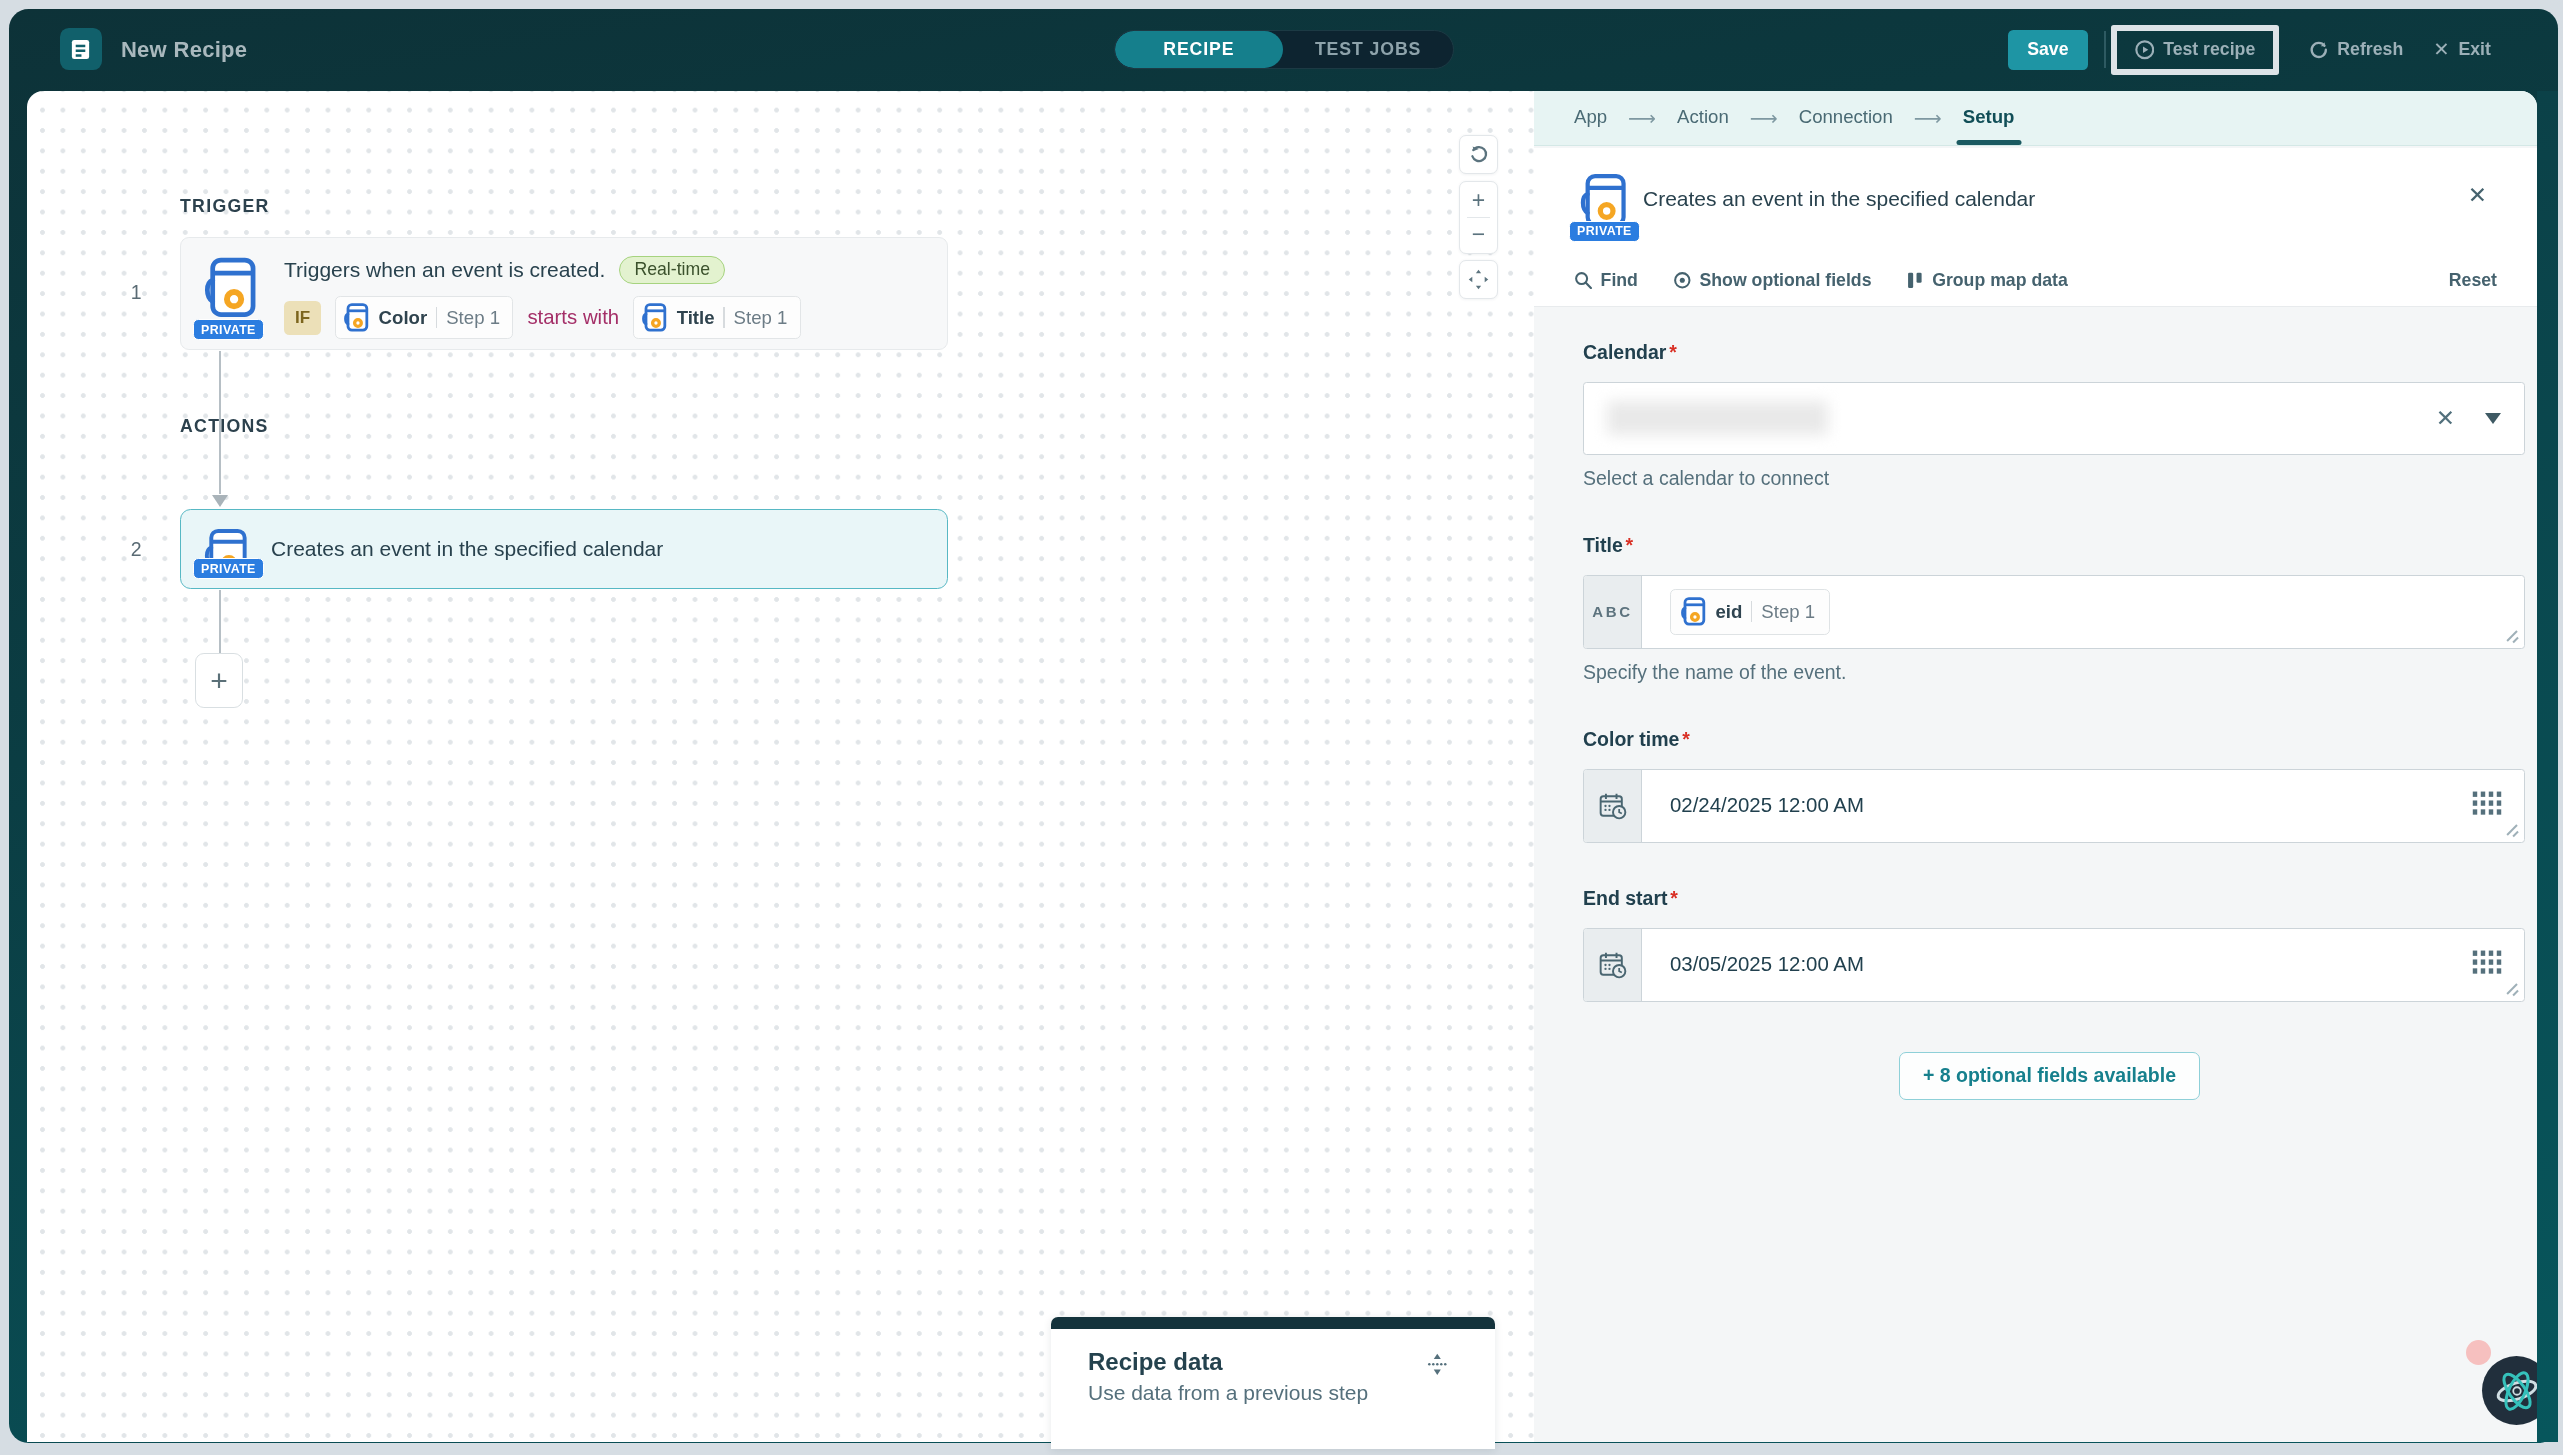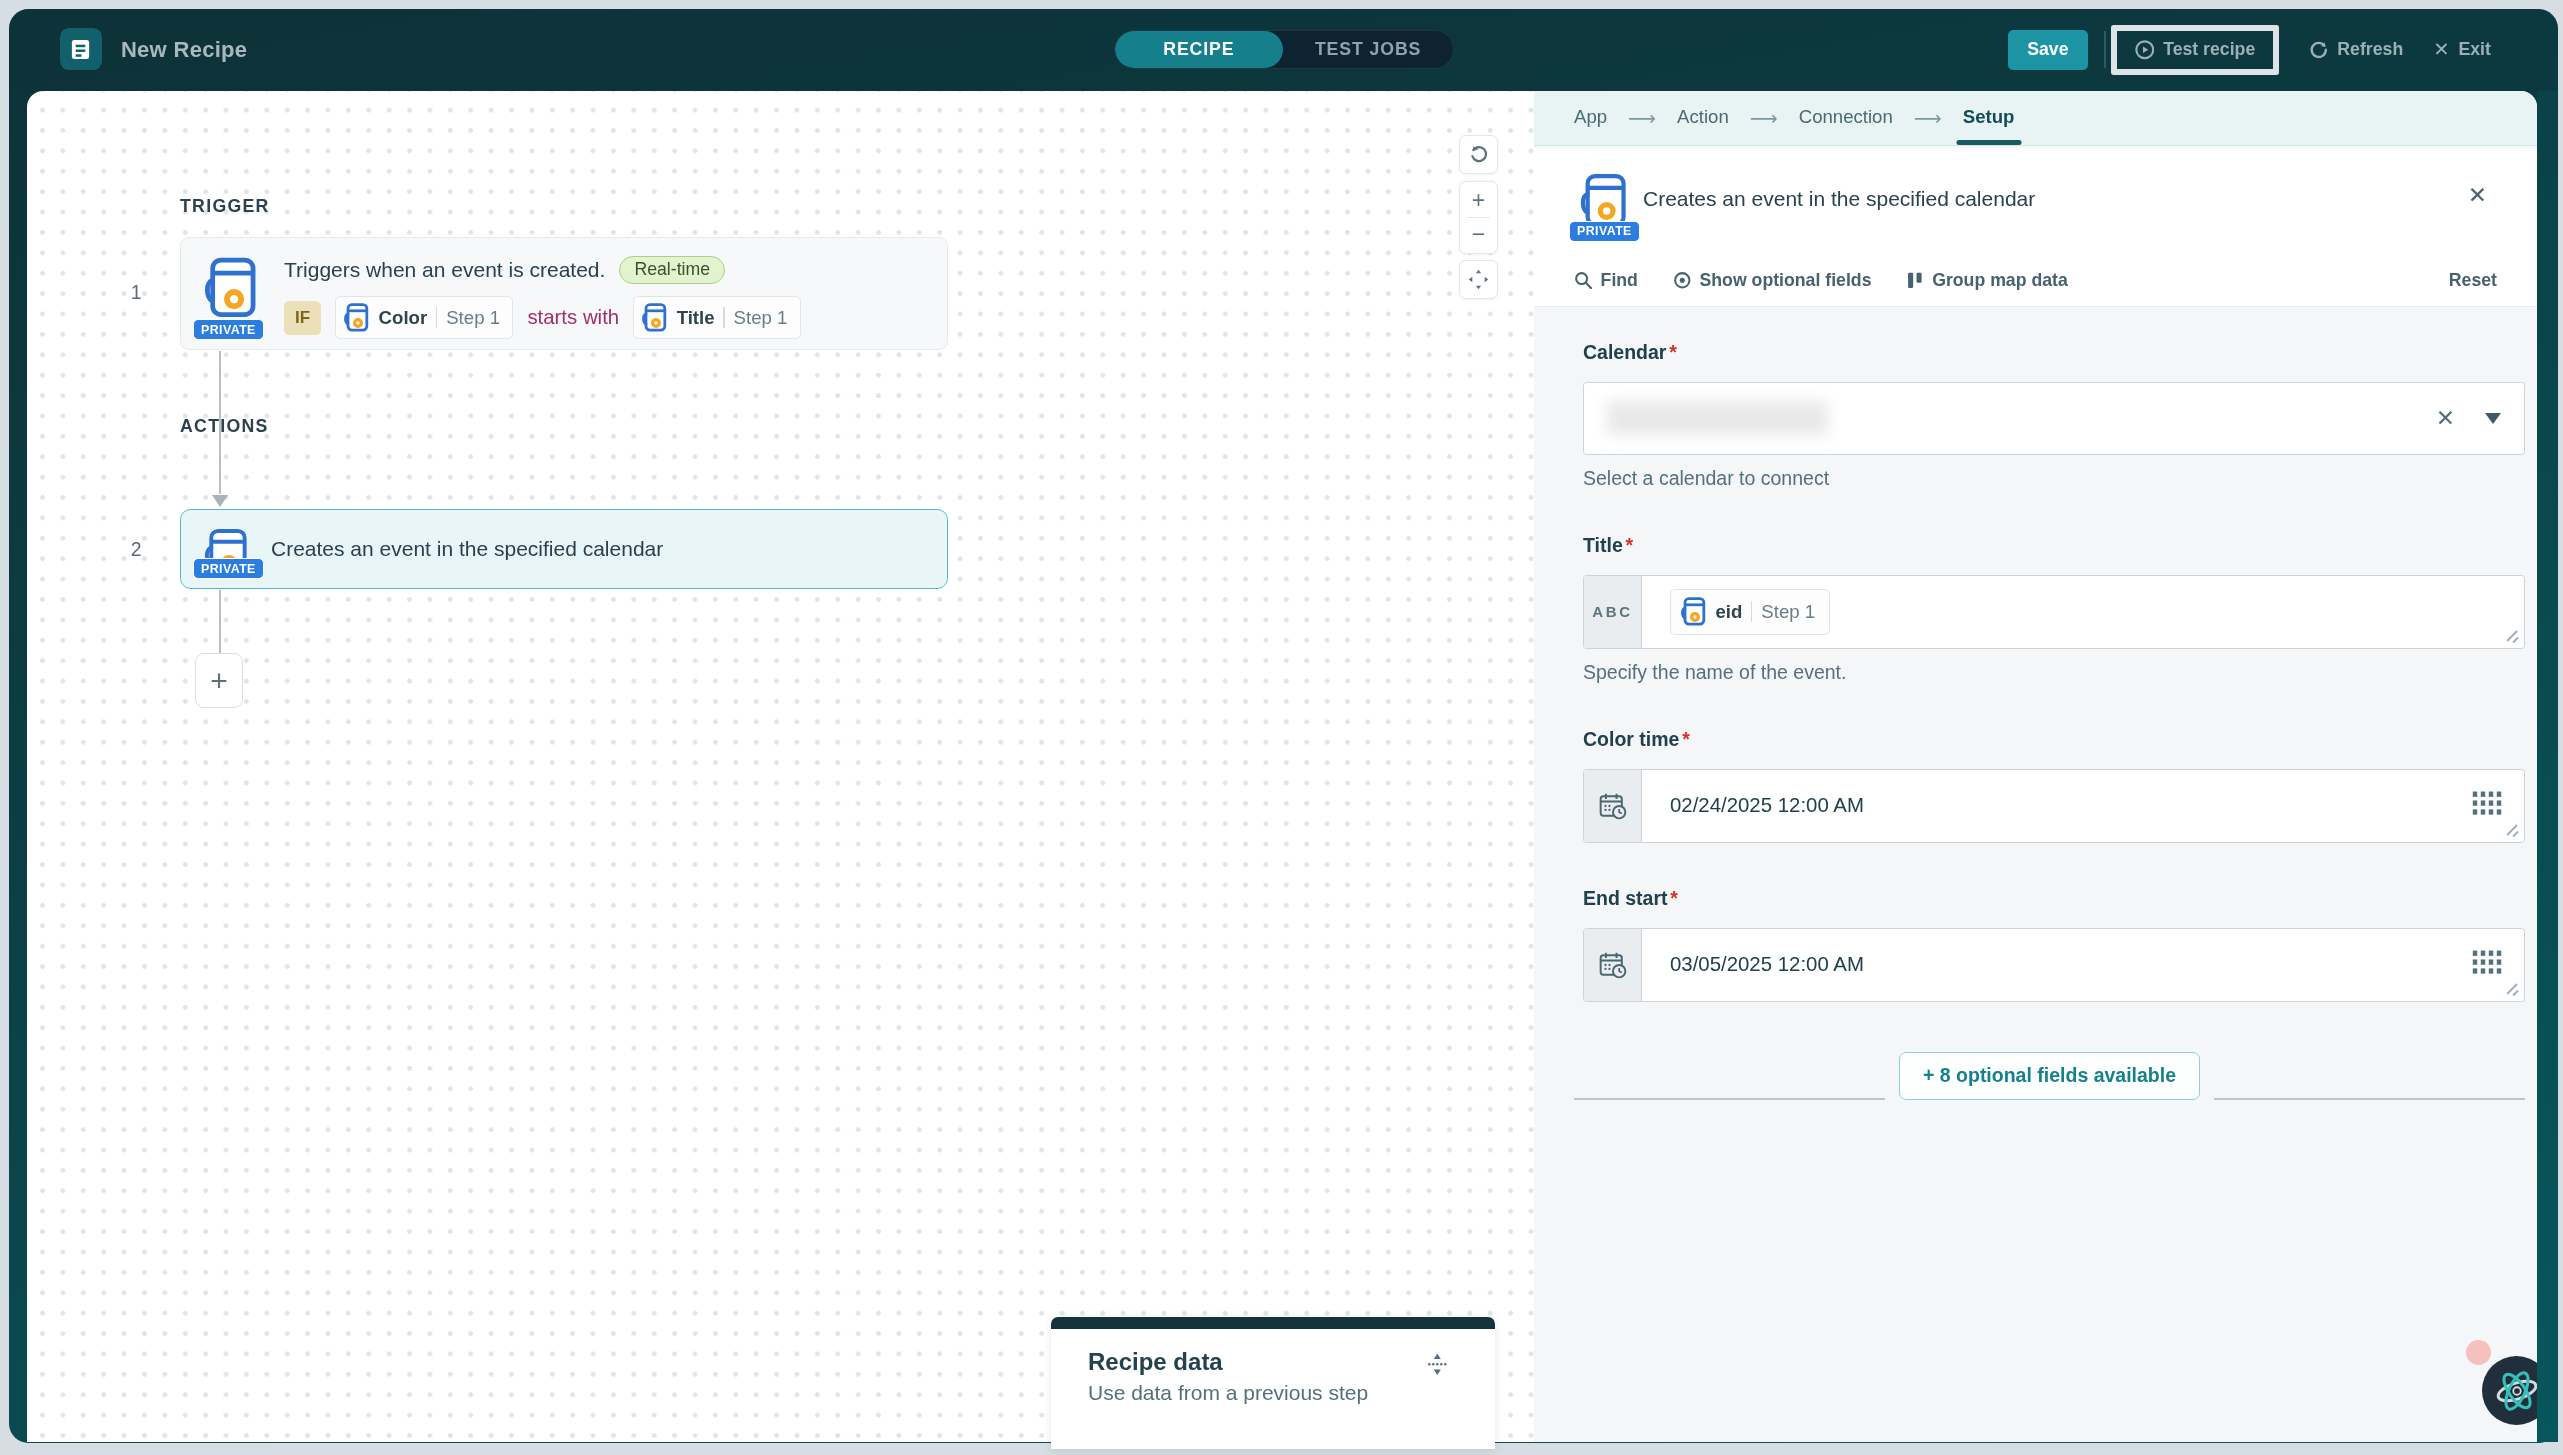--- a/index.html
+++ b/index.html
@@ -130,21 +130,21 @@
   .value-text { font-size:20.4px; color:#21404e; }
   .title-pill { display:flex; align-items:center; gap:8.9px; background:#fdfdfd; border:1.3px solid #dfe3e5;
     border-radius:5.3px; padding:7px 14px 7px 8.9px; cursor:grab; }
   .title-pill .nm { font-size:18.6px; font-weight:bold; color:#2f4450; }
   .grid-icon { margin-left:auto; cursor:pointer; }
   .resize-h { position:absolute; right:5.3px; bottom:4.4px; width:14px; height:14px; cursor:nwse-resize; }
   .resize-h i { display:block; position:absolute; background:#9fb0b8; height:1.8px; transform:rotate(-45deg); }
   .resize-h i:nth-child(1){ width:14px; right:0; bottom:6.2px; }
   .resize-h i:nth-child(2){ width:7px; right:0; bottom:2.7px; }
 
-  .opt-row { display:flex; align-items:flex-end; margin-top:50px; }
+  .opt-row { display:flex; align-items:center; margin-top:50px;flex-direction:column; }
   .opt-line { flex:1; height:1.8px; background:#bbc6cc; }
   .opt-btn { margin:0 14px; background:#fdfefe; border:1.3px solid #8ed0d8; border-radius:7px;
     color:#16808d; font-size:19.5px; font-weight:bold; padding:11.5px 23px; cursor:pointer; white-space:nowrap; }
 
   
   .atom-fab { position:absolute; left:2482px; top:1356px; width:69px; height:69px; border-radius:50%;
     background:#212f3c; z-index:5; display:flex; align-items:center; justify-content:center; cursor:pointer; }
   .pink-dot { position:absolute; left:2466px; top:1340px; width:25px; height:25px; border-radius:50%;
     background:#f6c0bf; z-index:7; }
 </style>

